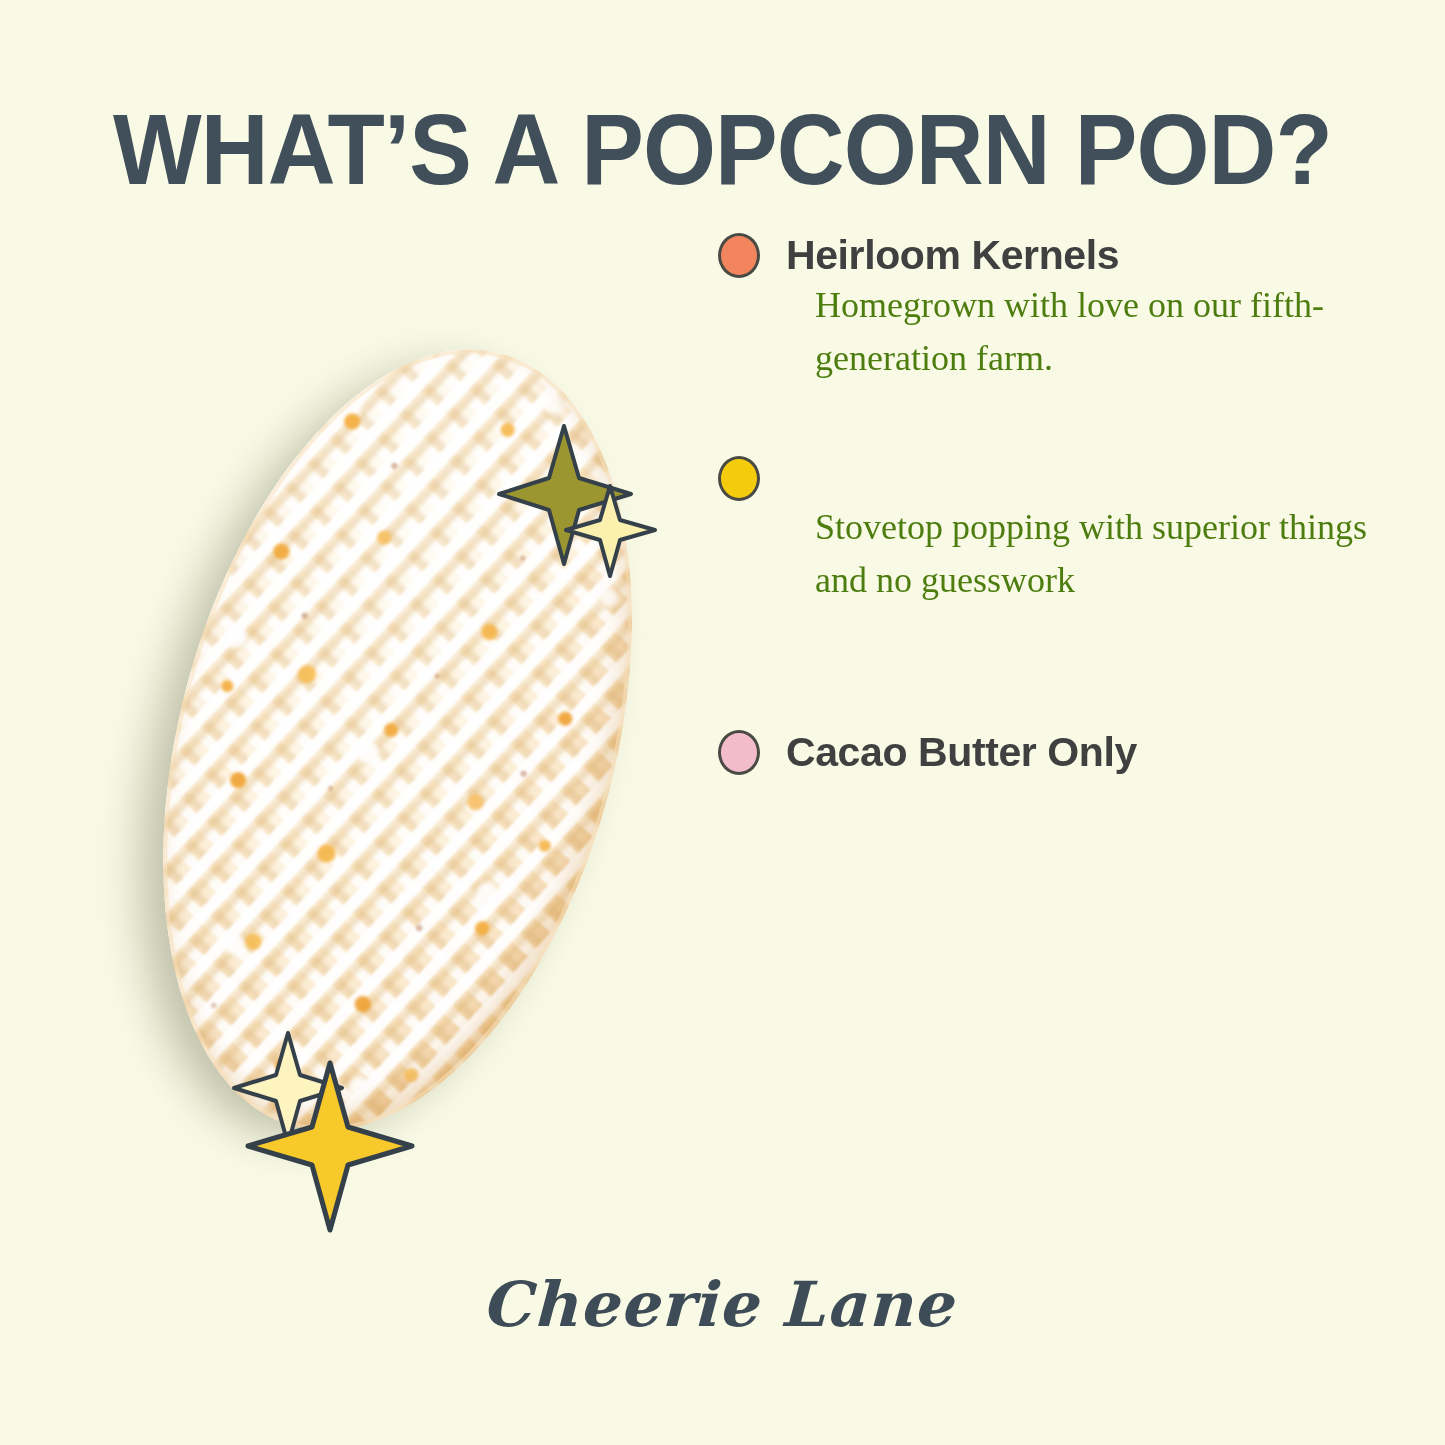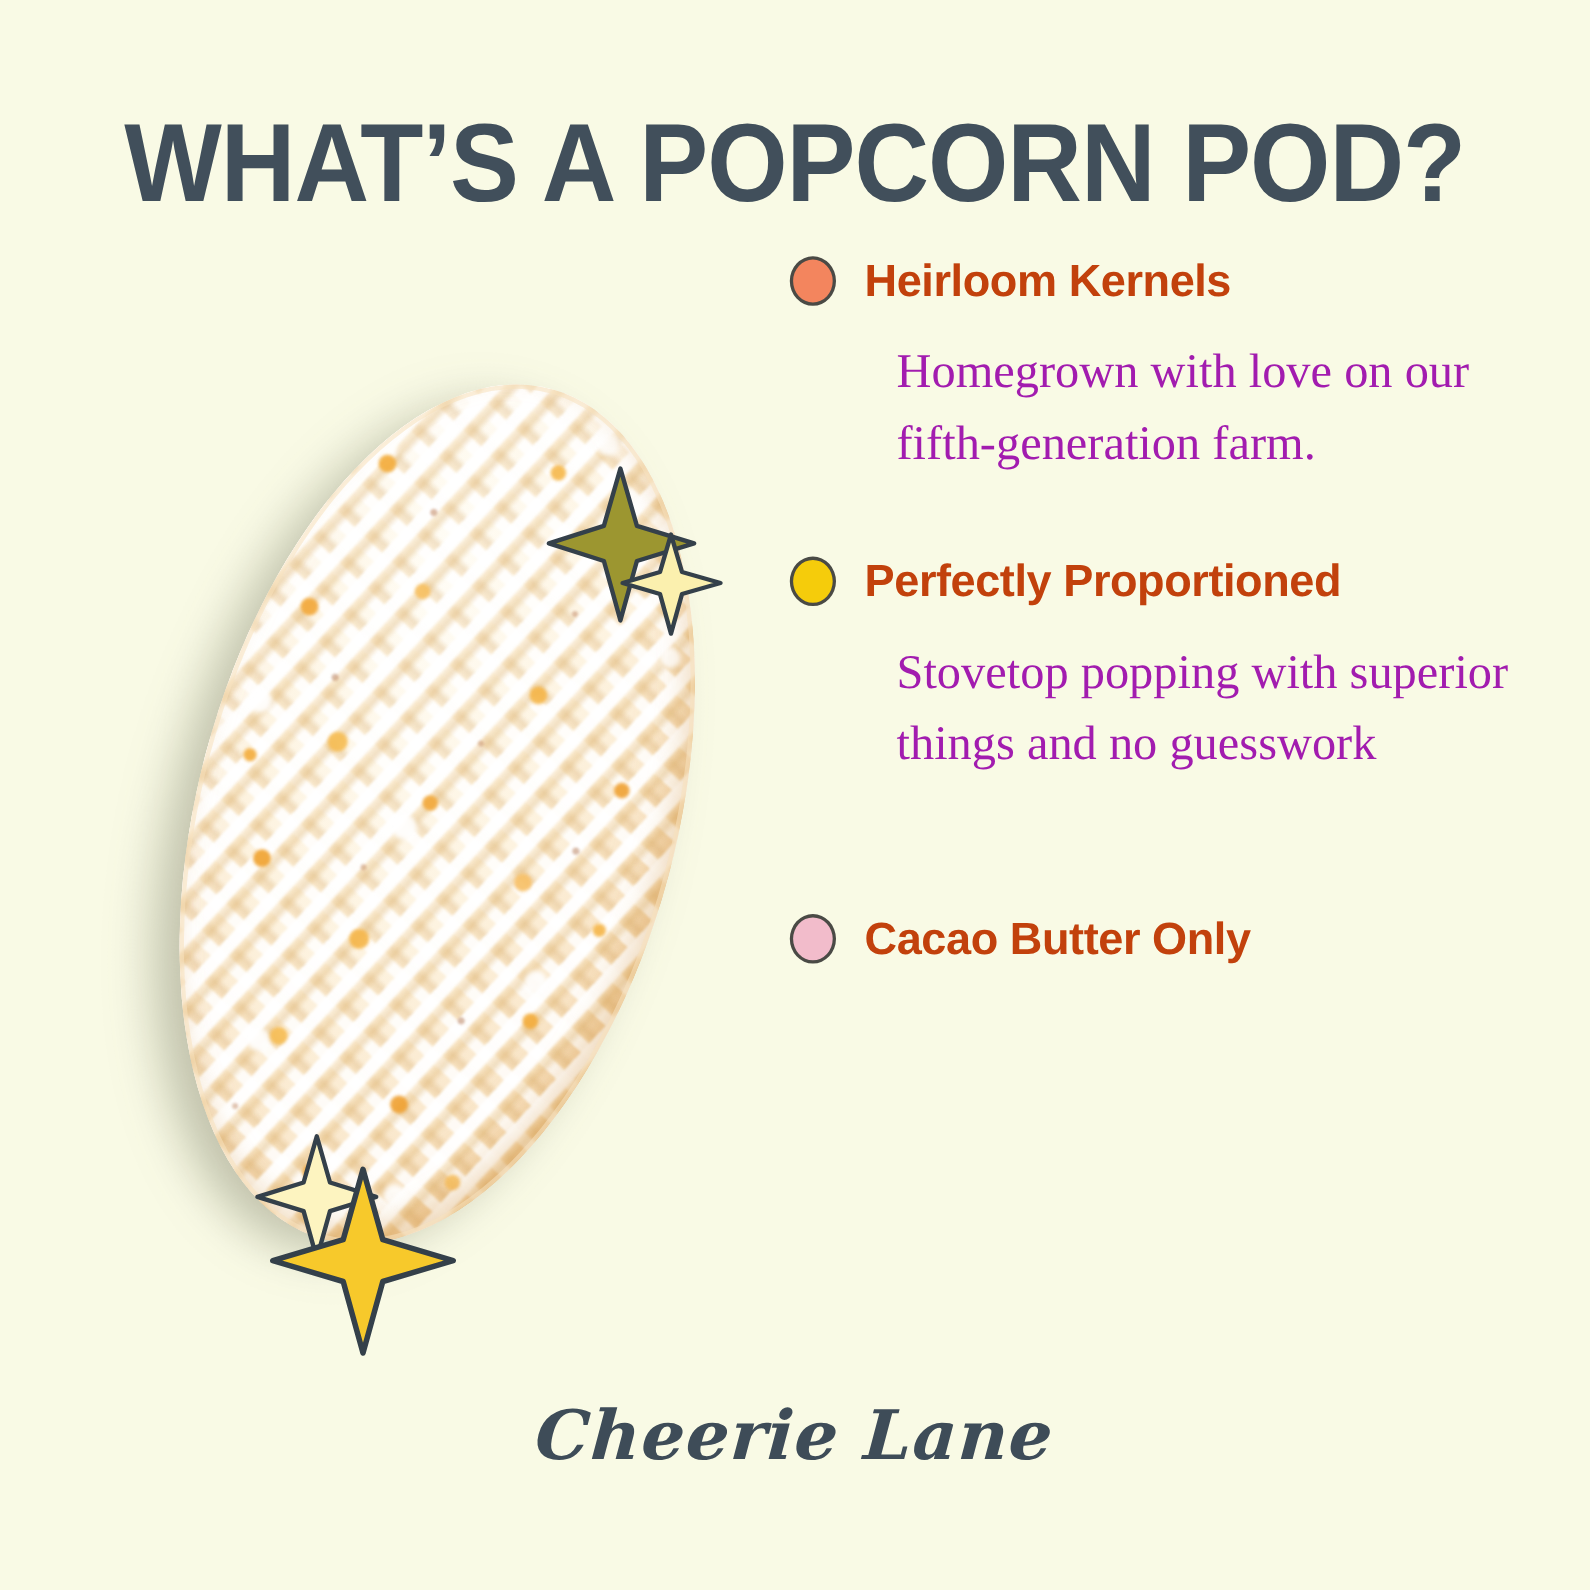--- a/index.html
+++ b/index.html
@@ -178,31 +178,30 @@
     width: 42px;
     height: 45px;
     border-radius: 50%;
     border: 3px solid #4A4A45;
     box-sizing: border-box;
   }
   .feature-title {
     font-family: "Liberation Sans", sans-serif;
     font-weight: bold;
     font-size: 41px;
-    color: #c2410c;
+    color: #404040;
     letter-spacing: -0.4px;
     white-space: nowrap;
   }
   .feature-desc {
     margin-left: 97px;
-    margin-top: 26px;
     font-family: "Liberation Serif", "DejaVu Serif", serif;
-    font-size: 44px;
+    font-size: 36px;
     line-height: 1.48;
-    color: #a21caf;
+    color: #4d7c0f;
     max-width: 610px;
   }
   .gap-a { height: 62px; }
   .gap-b { height: 58px; }
   .gap-c { height: 56px; }
 
   
   .logo {
     position: absolute;
     left: 0;
@@ -254,21 +253,20 @@
         <span class="feature-title">Heirloom Kernels</span>
       </div>
       <div class="feature-desc">Homegrown with love on our fifth-generation farm.</div>
     </div>
 
     <div class="gap-a"></div>
 
     <div class="feature">
       <div class="feature-head">
         <span class="dot" style="background:#F5CC0B;"></span>
-        <span class="feature-title">Perfectly Proportioned</span>
       </div>
       <div class="feature-desc">Stovetop popping with superior things and no guesswork</div>
     </div>
 
     <div class="gap-b"></div>
 
 
     <div class="gap-c"></div>
 
     <div class="feature">

